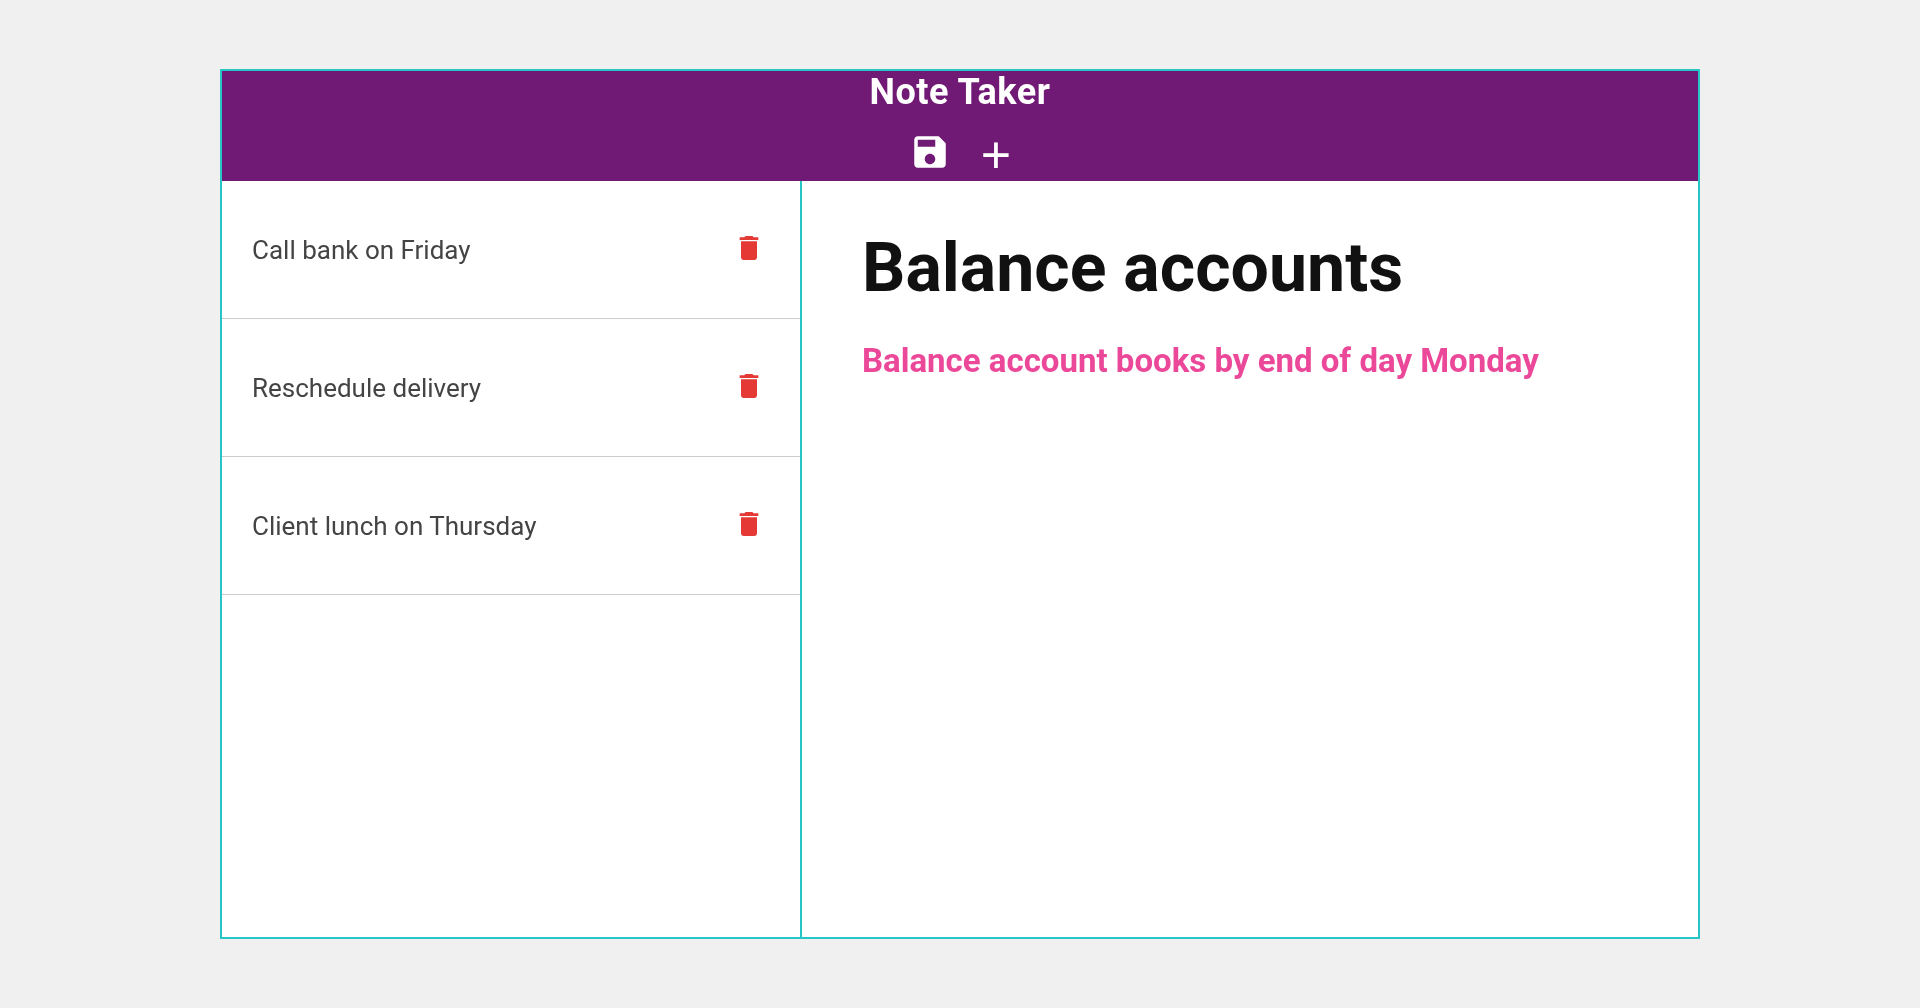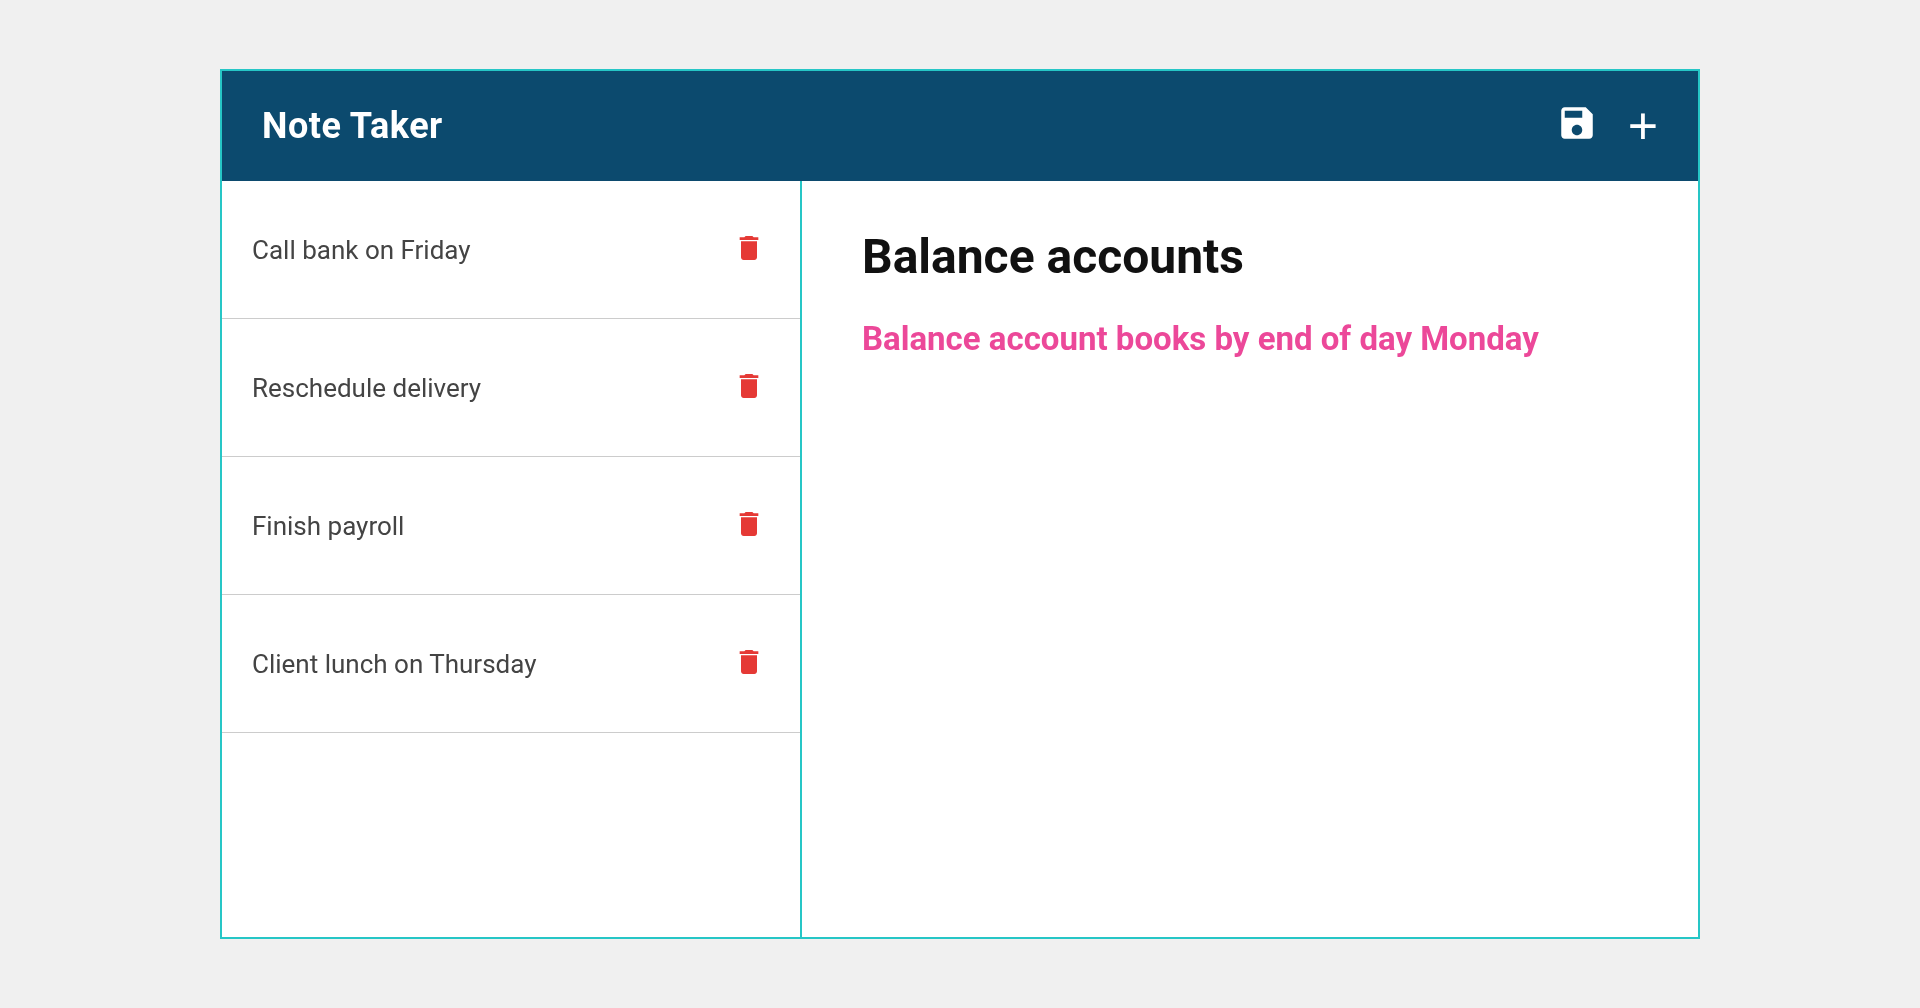--- a/index.html
+++ b/index.html
@@ -21,27 +21,28 @@
       width: 1480px;
       height: 870px;
       border: 2px solid #26C6C6;
       display: flex;
       flex-direction: column;
       background: white;
     }
 
     
     .header {
-      background-color: #0c4a6e;
+      background-color: #701a75;
       height: 110px;
       display: flex;
       align-items: center;
       justify-content: space-between;
       padding: 0 40px;
       flex-shrink: 0;
+      flex-direction: column;
     }
 
     .header-title {
       color: white;
       font-size: 36px;
       font-weight: bold;
       letter-spacing: 0.5px;
     }
 
     .header-actions {
@@ -115,21 +116,21 @@
     }
 
     
     .note-detail {
       flex: 1;
       padding: 50px 60px;
       overflow-y: auto;
     }
 
     .note-detail-title {
-      font-size: 48px;
+      font-size: 68px;
       font-weight: bold;
       color: #111;
       margin-bottom: 30px;
       line-height: 1.1;
     }
 
     .note-detail-body {
       font-size: 33px;
       font-weight: bold;
       color: #ec4899;
@@ -172,28 +173,20 @@
 
       <div class="note-item">
         <span class="note-item-title">Reschedule delivery</span>
         <button class="delete-btn">
           <svg class="trash-svg" xmlns="http://www.w3.org/2000/svg" viewBox="0 0 24 24" fill="#e53935">
             <path d="M6 19c0 1.1.9 2 2 2h8c1.1 0 2-.9 2-2V7H6v12zM19 4h-3.5l-1-1h-5l-1 1H5v2h14V4z"></path>
           </svg>
         </button>
       </div>
 
-      <div class="note-item">
-        <span class="note-item-title">Finish payroll</span>
-        <button class="delete-btn">
-          <svg class="trash-svg" xmlns="http://www.w3.org/2000/svg" viewBox="0 0 24 24" fill="#e53935">
-            <path d="M6 19c0 1.1.9 2 2 2h8c1.1 0 2-.9 2-2V7H6v12zM19 4h-3.5l-1-1h-5l-1 1H5v2h14V4z"></path>
-          </svg>
-        </button>
-      </div>
 
 
       <div class="note-item">
         <span class="note-item-title">Client lunch on Thursday</span>
         <button class="delete-btn">
           <svg class="trash-svg" xmlns="http://www.w3.org/2000/svg" viewBox="0 0 24 24" fill="#e53935">
             <path d="M6 19c0 1.1.9 2 2 2h8c1.1 0 2-.9 2-2V7H6v12zM19 4h-3.5l-1-1h-5l-1 1H5v2h14V4z"></path>
           </svg>
         </button>
       </div>

